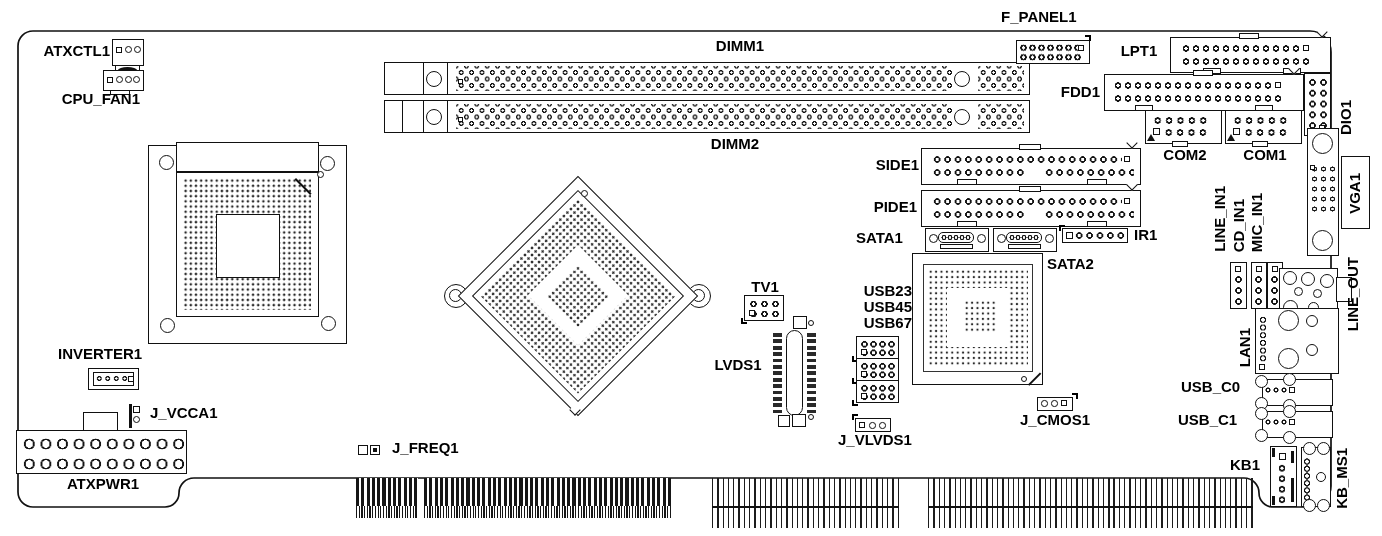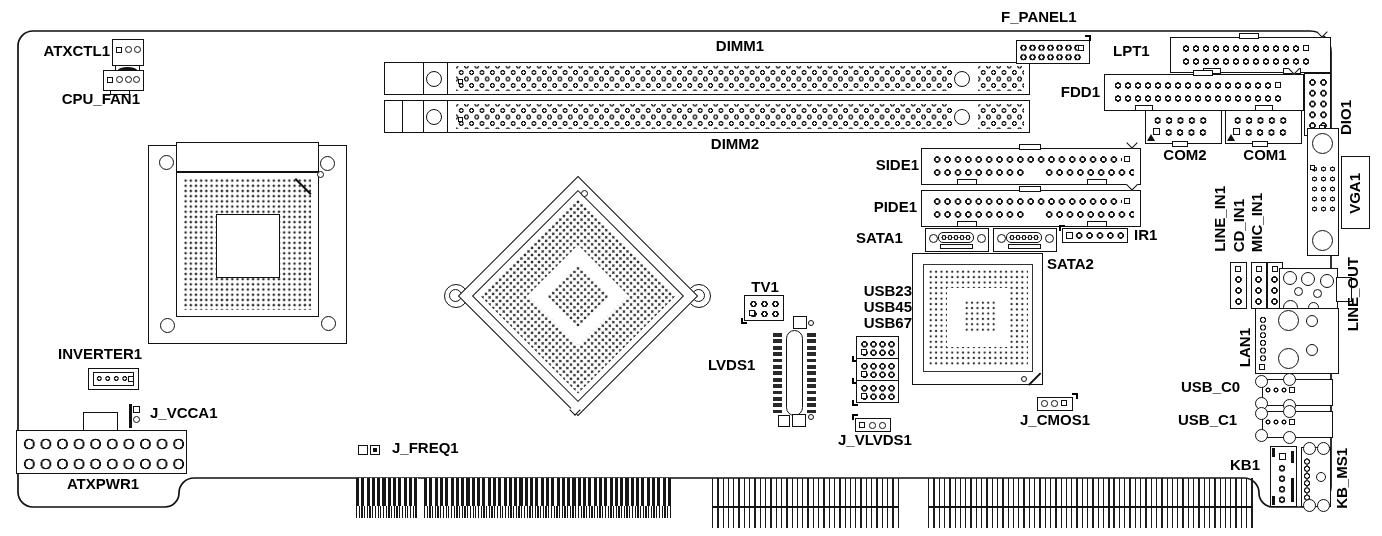--- a/index.html
+++ b/index.html
@@ -137,21 +137,21 @@
   <div class="c" style="left:954px;top:109px;width:16px;height:16px;"></div>
   <div class="rings2" style="left:978px;top:104px;width:46px;height:25px;"></div>
   <div class="lbl" style="left:697px;top:136px;width:76px;text-align:center;">DIMM2</div>
 
   <div class="lbl" style="left:1001px;top:9px;">F_PANEL1</div>
   <div class="b" style="left:1016px;top:40px;width:74px;height:24px;"></div>
   <div class="rings" style="left:1019px;top:43px;width:63px;height:19px;background-size:9px 9.5px;"></div>
   <div class="s" style="left:1078px;top:45px;width:6px;height:6px;"></div>
   <div class="hook hook-tr" style="left:1085px;top:35px;"></div>
 
-  <div class="lbl" style="left:1113px;top:43px;width:52px;text-align:left;">LPT1</div>
+  <div class="lbl" style="left:1113px;top:43px;width:52px;text-align:center;">LPT1</div>
   <div class="b" style="left:1170px;top:37px;width:161px;height:36px;"></div>
   <div class="notch" style="left:1239px;top:33px;width:20px;height:6px;"></div>
   <div class="notch" style="left:1203px;top:68px;width:18px;height:6px;"></div>
   <div class="notch" style="left:1283px;top:68px;width:18px;height:6px;"></div>
   <div class="tri" style="left:1318px;top:28px;"></div>
   <div class="rings" style="left:1181px;top:43px;width:120px;height:11px;background-size:10px 11px;"></div>
   <div class="s" style="left:1303px;top:45px;width:6px;height:6px;"></div>
   <div class="rings" style="left:1181px;top:56px;width:130px;height:11px;background-size:10px 11px;"></div>
 
   <div class="lbl" style="left:1048px;top:84px;width:52px;text-align:right;">FDD1</div>
@@ -303,21 +303,21 @@
   <div class="c" style="left:1303px;top:499px;width:13px;height:13px;"></div>
   <div class="c" style="left:1317px;top:499px;width:13px;height:13px;"></div>
   <div class="vlbl" style="left:1334px;bottom:27px;">KB_MS1</div>
 
   <div class="lbl" style="left:744px;top:279px;width:42px;text-align:center;">TV1</div>
   <div class="b" style="left:744px;top:295px;width:40px;height:26px;"></div>
   <div class="rings" style="left:748px;top:299px;width:33px;height:20px;background-size:11px 10px;"></div>
   <div class="s" style="left:749px;top:310px;width:6px;height:6px;"></div>
   <div class="hook hook-bl" style="left:741px;top:318px;"></div>
 
-  <div class="lbl" style="left:708px;top:357px;width:60px;text-align:left;">LVDS1</div>
+  <div class="lbl" style="left:708px;top:357px;width:60px;text-align:center;">LVDS1</div>
   <div class="b" style="left:793px;top:316px;width:14px;height:13px;"></div>
   <div class="c" style="left:808px;top:320px;width:6px;height:6px;"></div>
   <div class="teeth" style="left:773px;top:333px;width:9px;height:80px;"></div>
   <div class="teeth" style="left:807px;top:333px;width:9px;height:80px;"></div>
   <div class="b" style="left:786px;top:330px;width:17px;height:86px;border-radius:9px;"></div>
   <div class="b" style="left:778px;top:415px;width:12px;height:12px;"></div>
   <div class="b" style="left:792px;top:414px;width:14px;height:13px;"></div>
   <div class="c" style="left:808px;top:414px;width:6px;height:6px;"></div>
 
   <div class="lbl" style="left:846px;top:283px;width:66px;text-align:right;">USB23</div>

